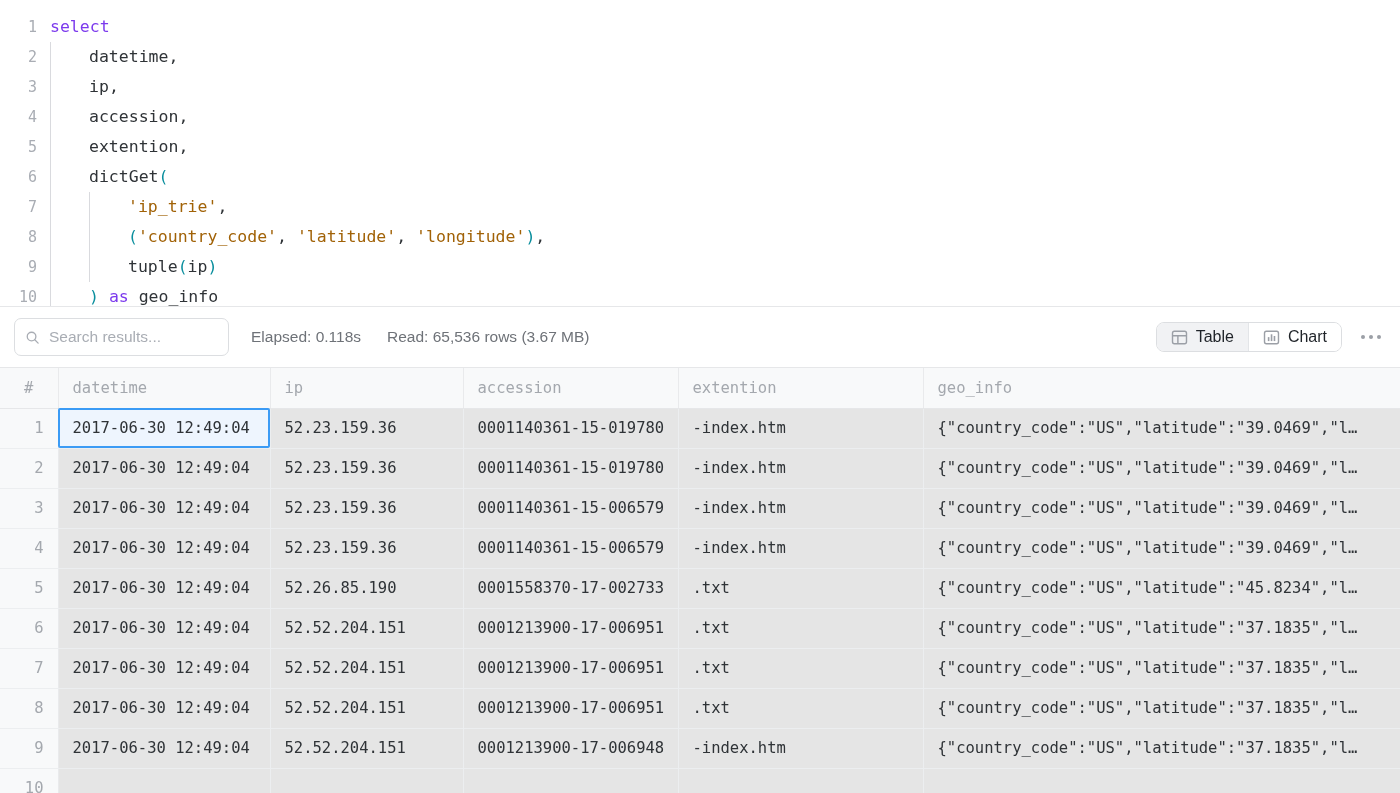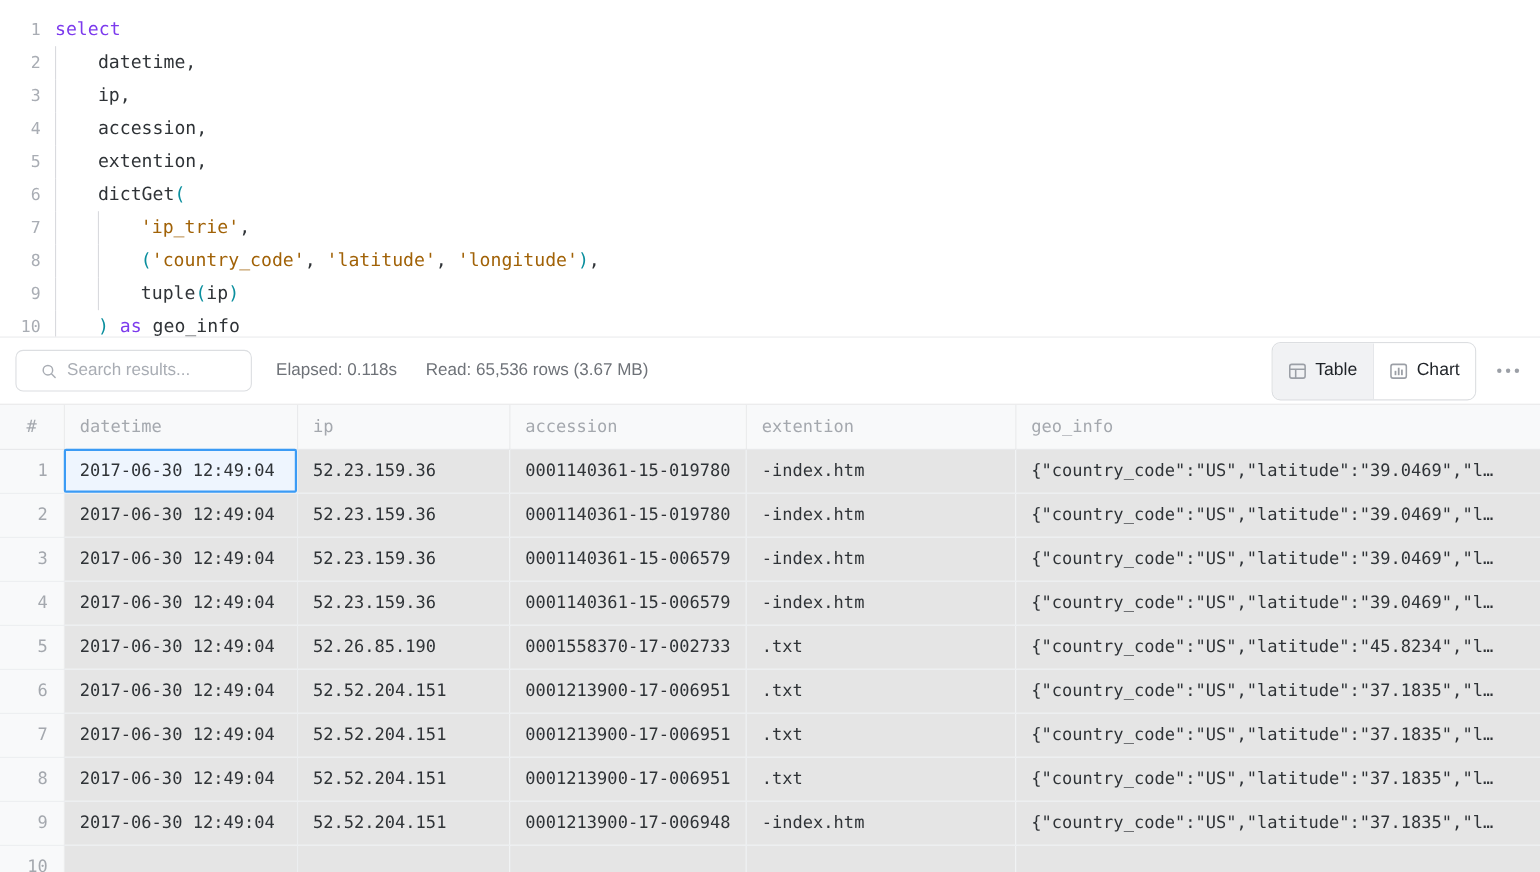--- a/index.html
+++ b/index.html
@@ -69,21 +69,21 @@
     align-items: center;
     padding: 0 14px 0 14px;
     background: #fff;
     position: relative;
   }
   .search-box {
     width: 215px; height: 38px;
     border: 1px solid #dcdee1;
     border-radius: 7px;
     display: flex; align-items: center;
-    padding: 0 22px;
+    padding: 0 10px;
     gap: 9px;
     background:#fff;
   }
   .search-box .ph {
     color: #a9adb4;
     font-size: 15.5px;
     font-family: "Liberation Sans", sans-serif;
   }
   .stats {
     display:flex; align-items:center; gap:26px;
@@ -95,21 +95,21 @@
   .right-ctrls {
     margin-left: auto;
     display: flex; align-items: center; gap: 10px;
   }
   .seg {
     display: flex;
     border: 1px solid #dcdee1;
     border-radius: 8px;
     overflow: hidden;
     background: #fff;
-    height: 53px;
+    height: 30px;
   }
   .seg-btn {
     display: flex; align-items: center; gap: 8px;
     padding: 0 14px;
     font-size: 16px;
     color: #1f2328;
     background: #fff;
     cursor: pointer;
     height: 100%;
   }

